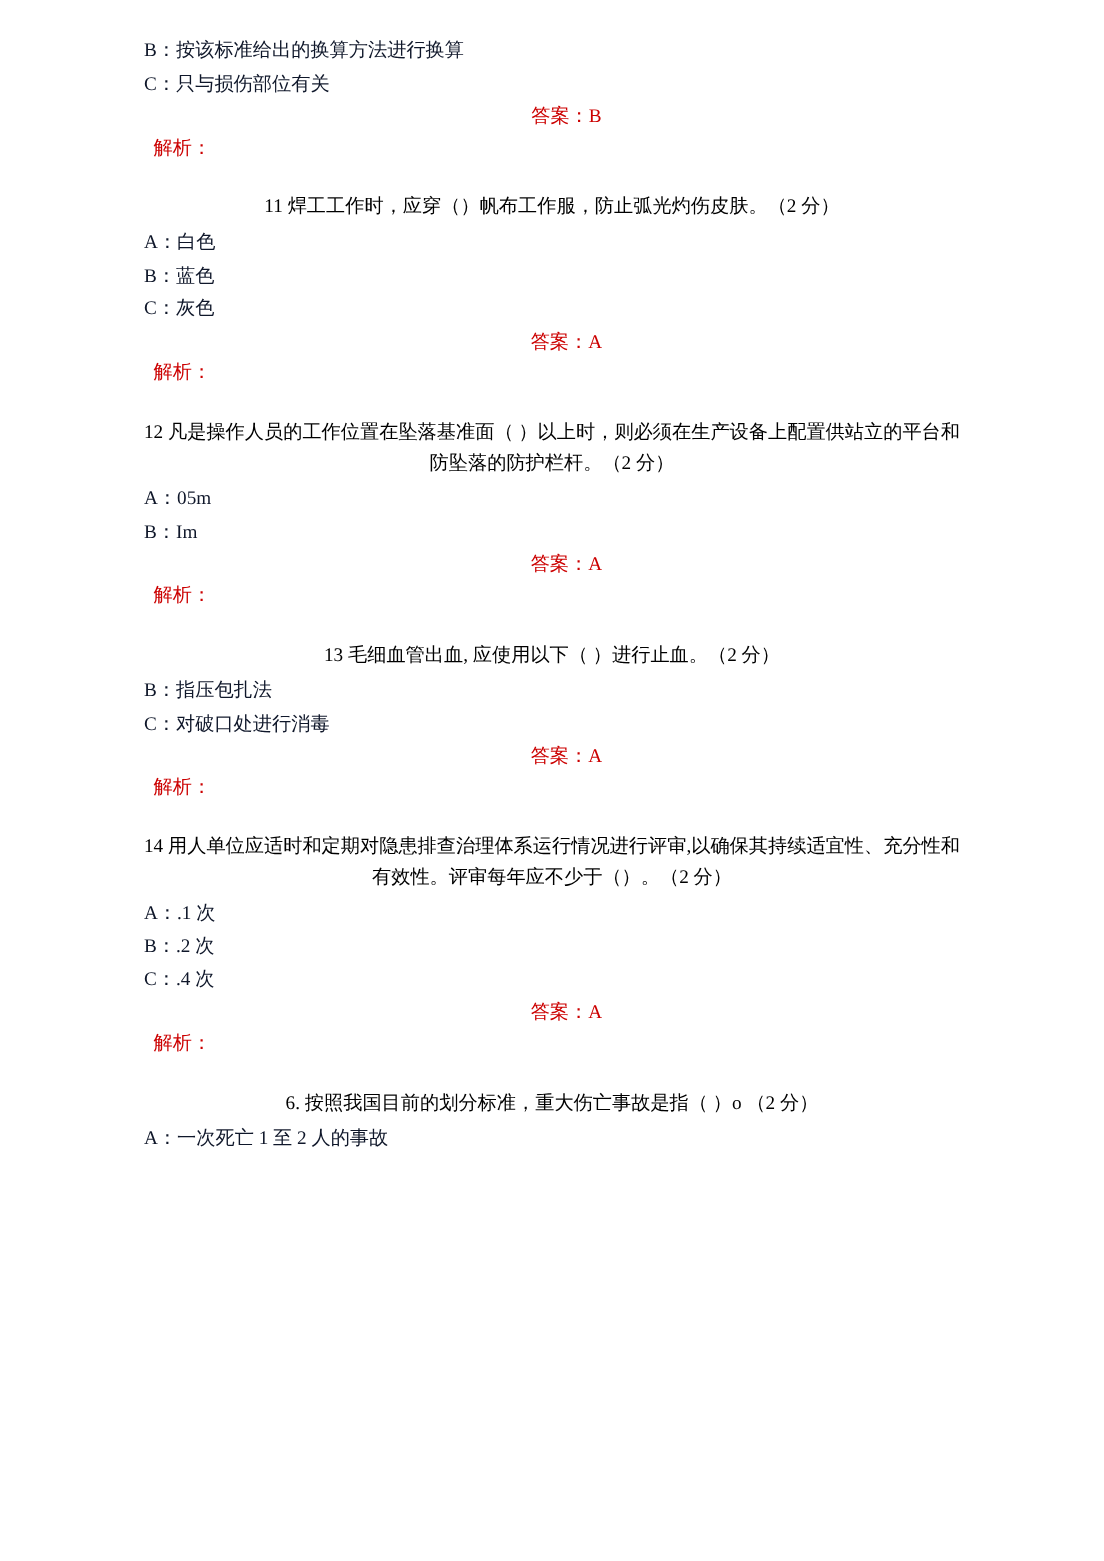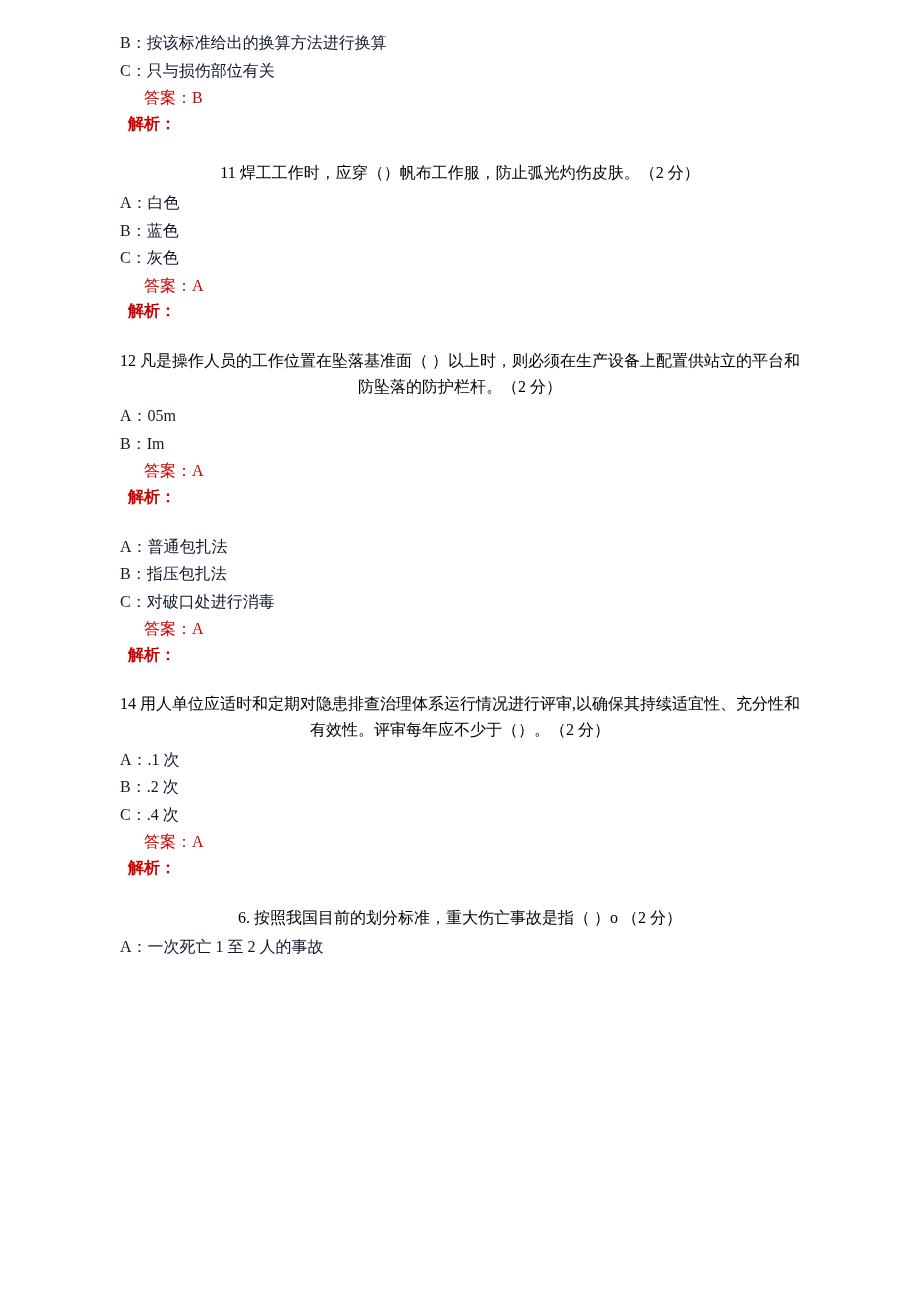--- a/index.html
+++ b/index.html
@@ -25,25 +25,25 @@
       color: #000000;
       text-align: center;
     }
     .option {
       color: #0f172a;
       margin-bottom: 2px;
     }
     .answer {
       color: #cc0000;
       margin-left: 24px;
+      text-align: center;
     }
     .analysis {
       color: #cc0000;
       margin-left: 8px;
-      font-weight: bold;
     }
   </style>
 </head>
 <body>
 
 <div class="question-block">
   <div class="option">B：按该标准给出的换算方法进行换算</div>
   <div class="option">C：只与损伤部位有关</div>
   <div class="answer">答案：B</div>
   <div class="analysis">解析：</div>
@@ -60,21 +60,21 @@
 
 <div class="question-block">
   <div class="question-text">12 凡是操作人员的工作位置在坠落基准面（    ）以上时，则必须在生产设备上配置供站立的平台和防坠落的防护栏杆。（2 分）</div>
   <div class="option">A：05m</div>
   <div class="option">B：Im</div>
   <div class="answer">答案：A</div>
   <div class="analysis">解析：</div>
 </div>
 
 <div class="question-block">
-  <div class="option">A：普通包扎法</div>
+  <div class="question-text">13 毛细血管出血, 应使用以下（      ）进行止血。（2 分）</div>
   <div class="option">B：指压包扎法</div>
   <div class="option">C：对破口处进行消毒</div>
   <div class="answer">答案：A</div>
   <div class="analysis">解析：</div>
 </div>
 
 <div class="question-block">
   <div class="question-text">14 用人单位应适时和定期对隐患排查治理体系运行情况进行评审,以确保其持续适宜性、充分性和有效性。评审每年应不少于（）。（2 分）</div>
   <div class="option">A：.1 次</div>
   <div class="option">B：.2 次</div>

